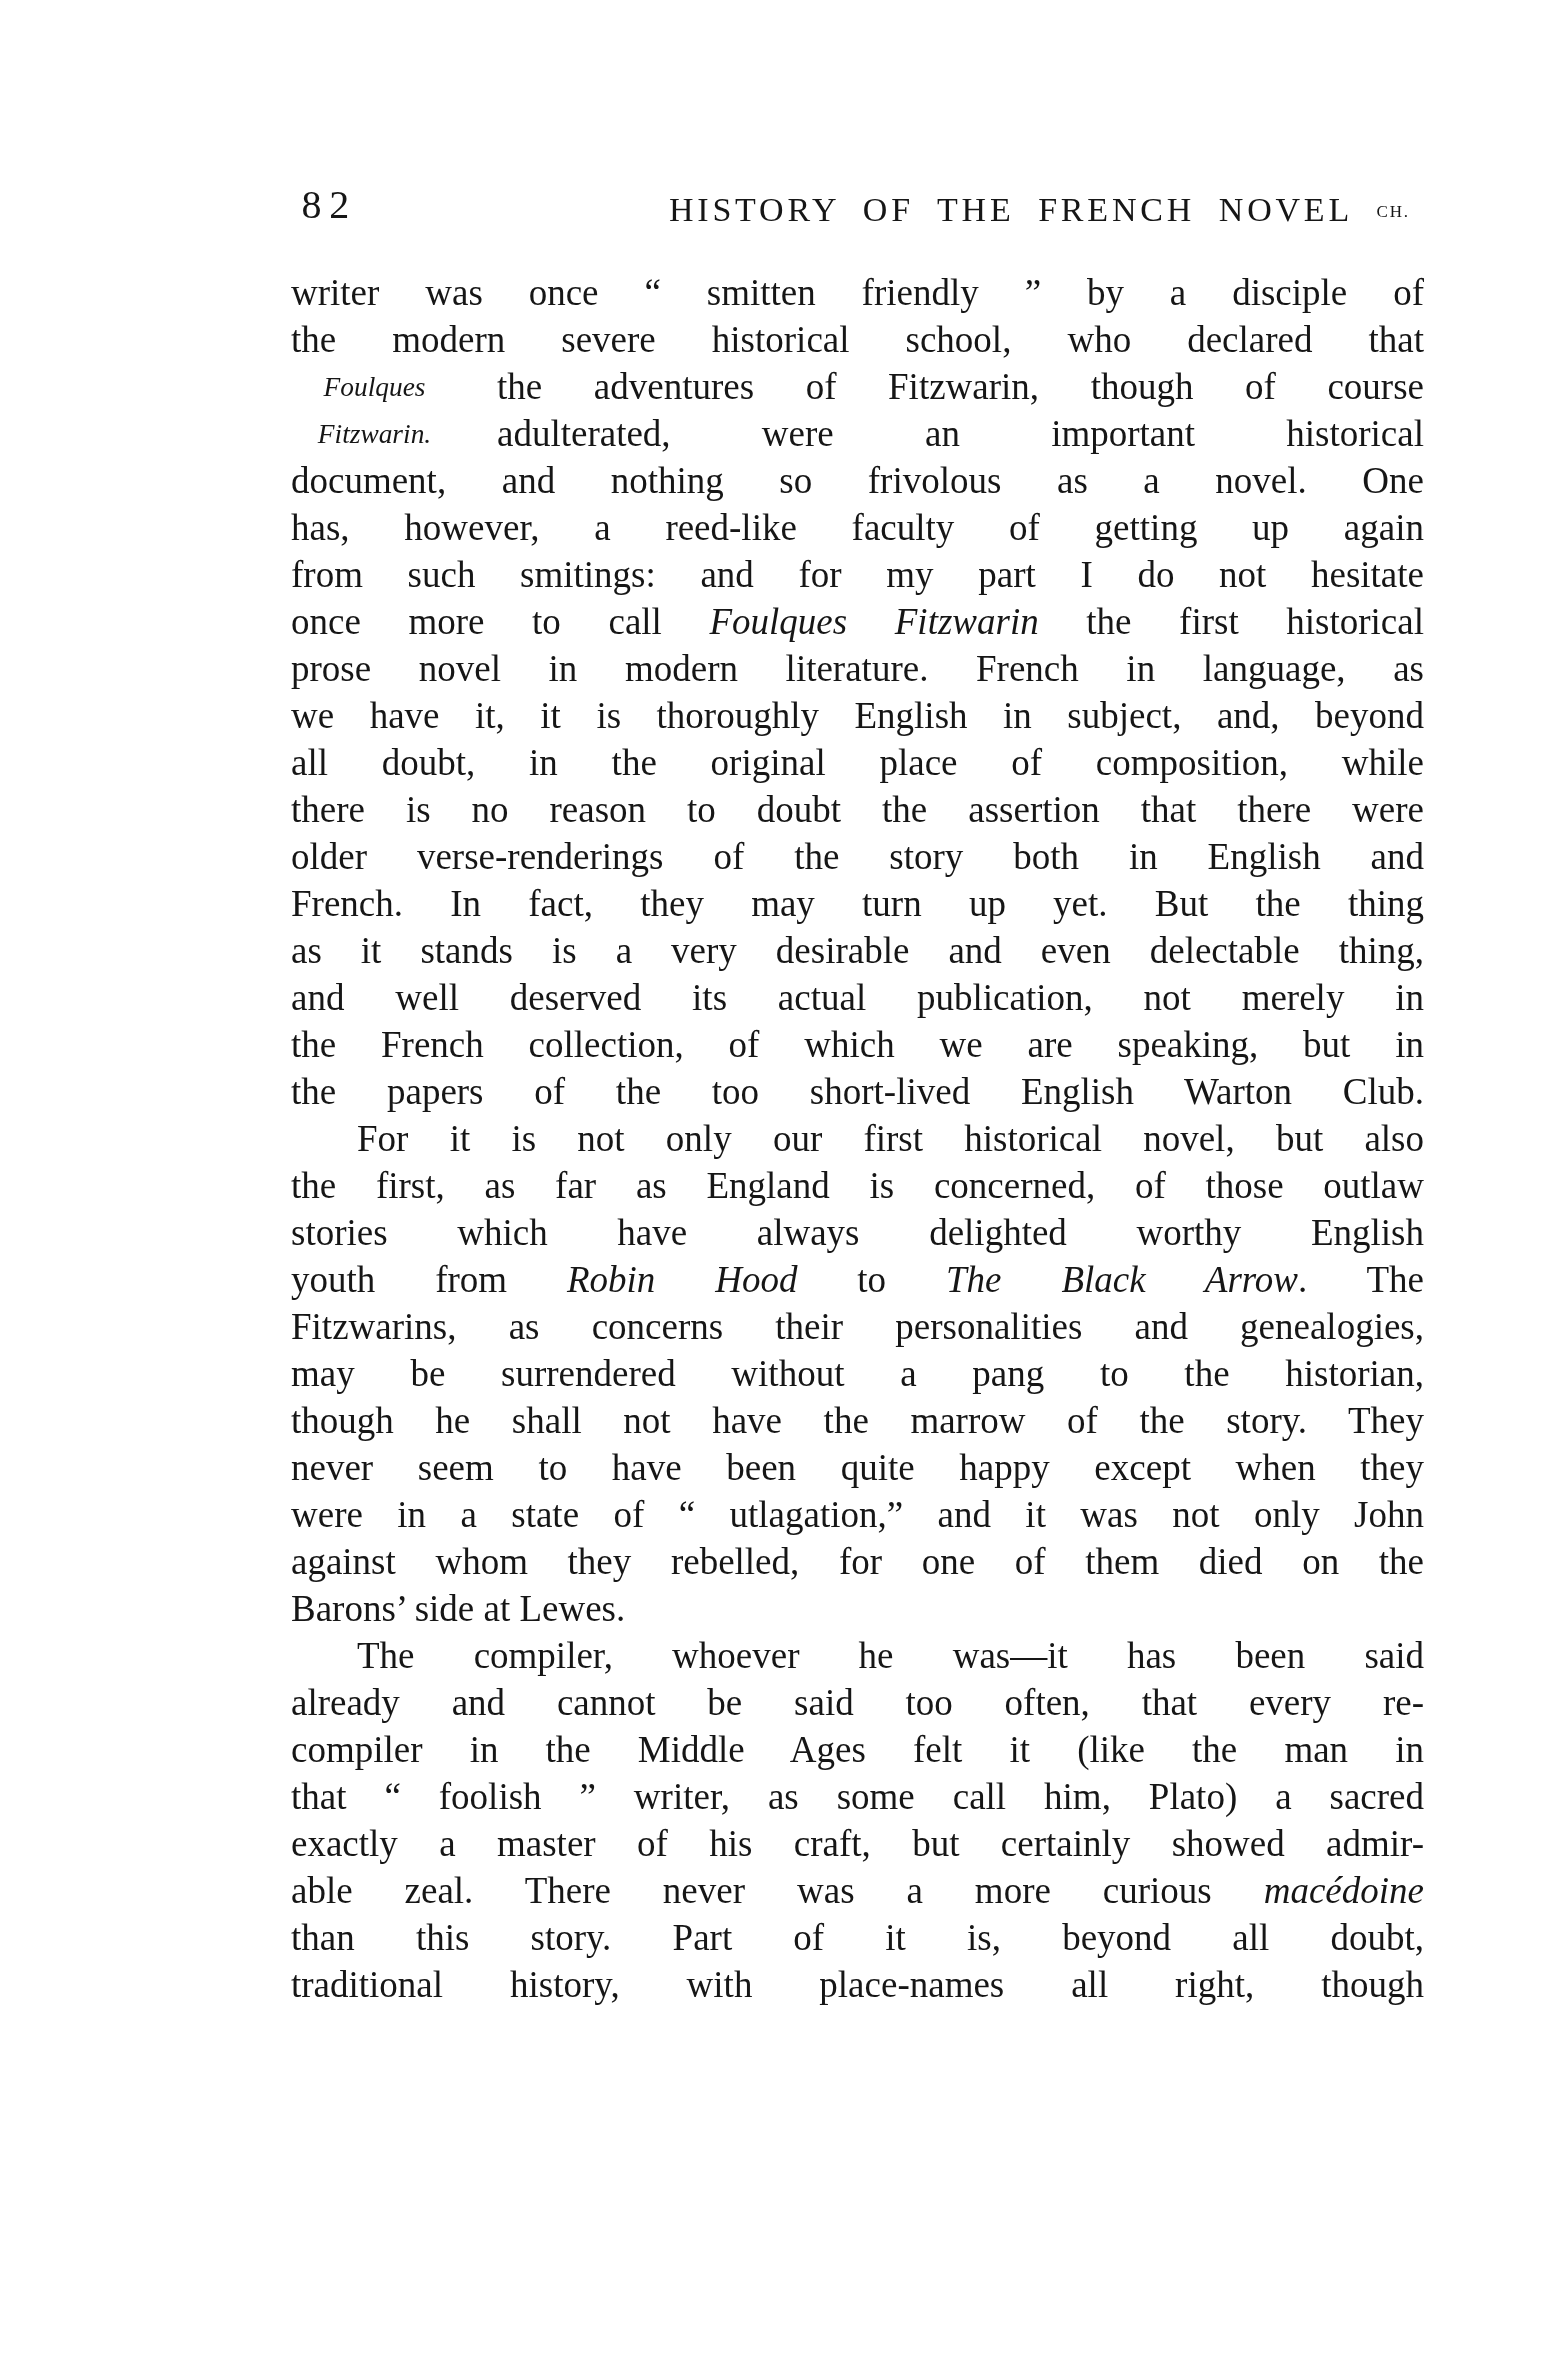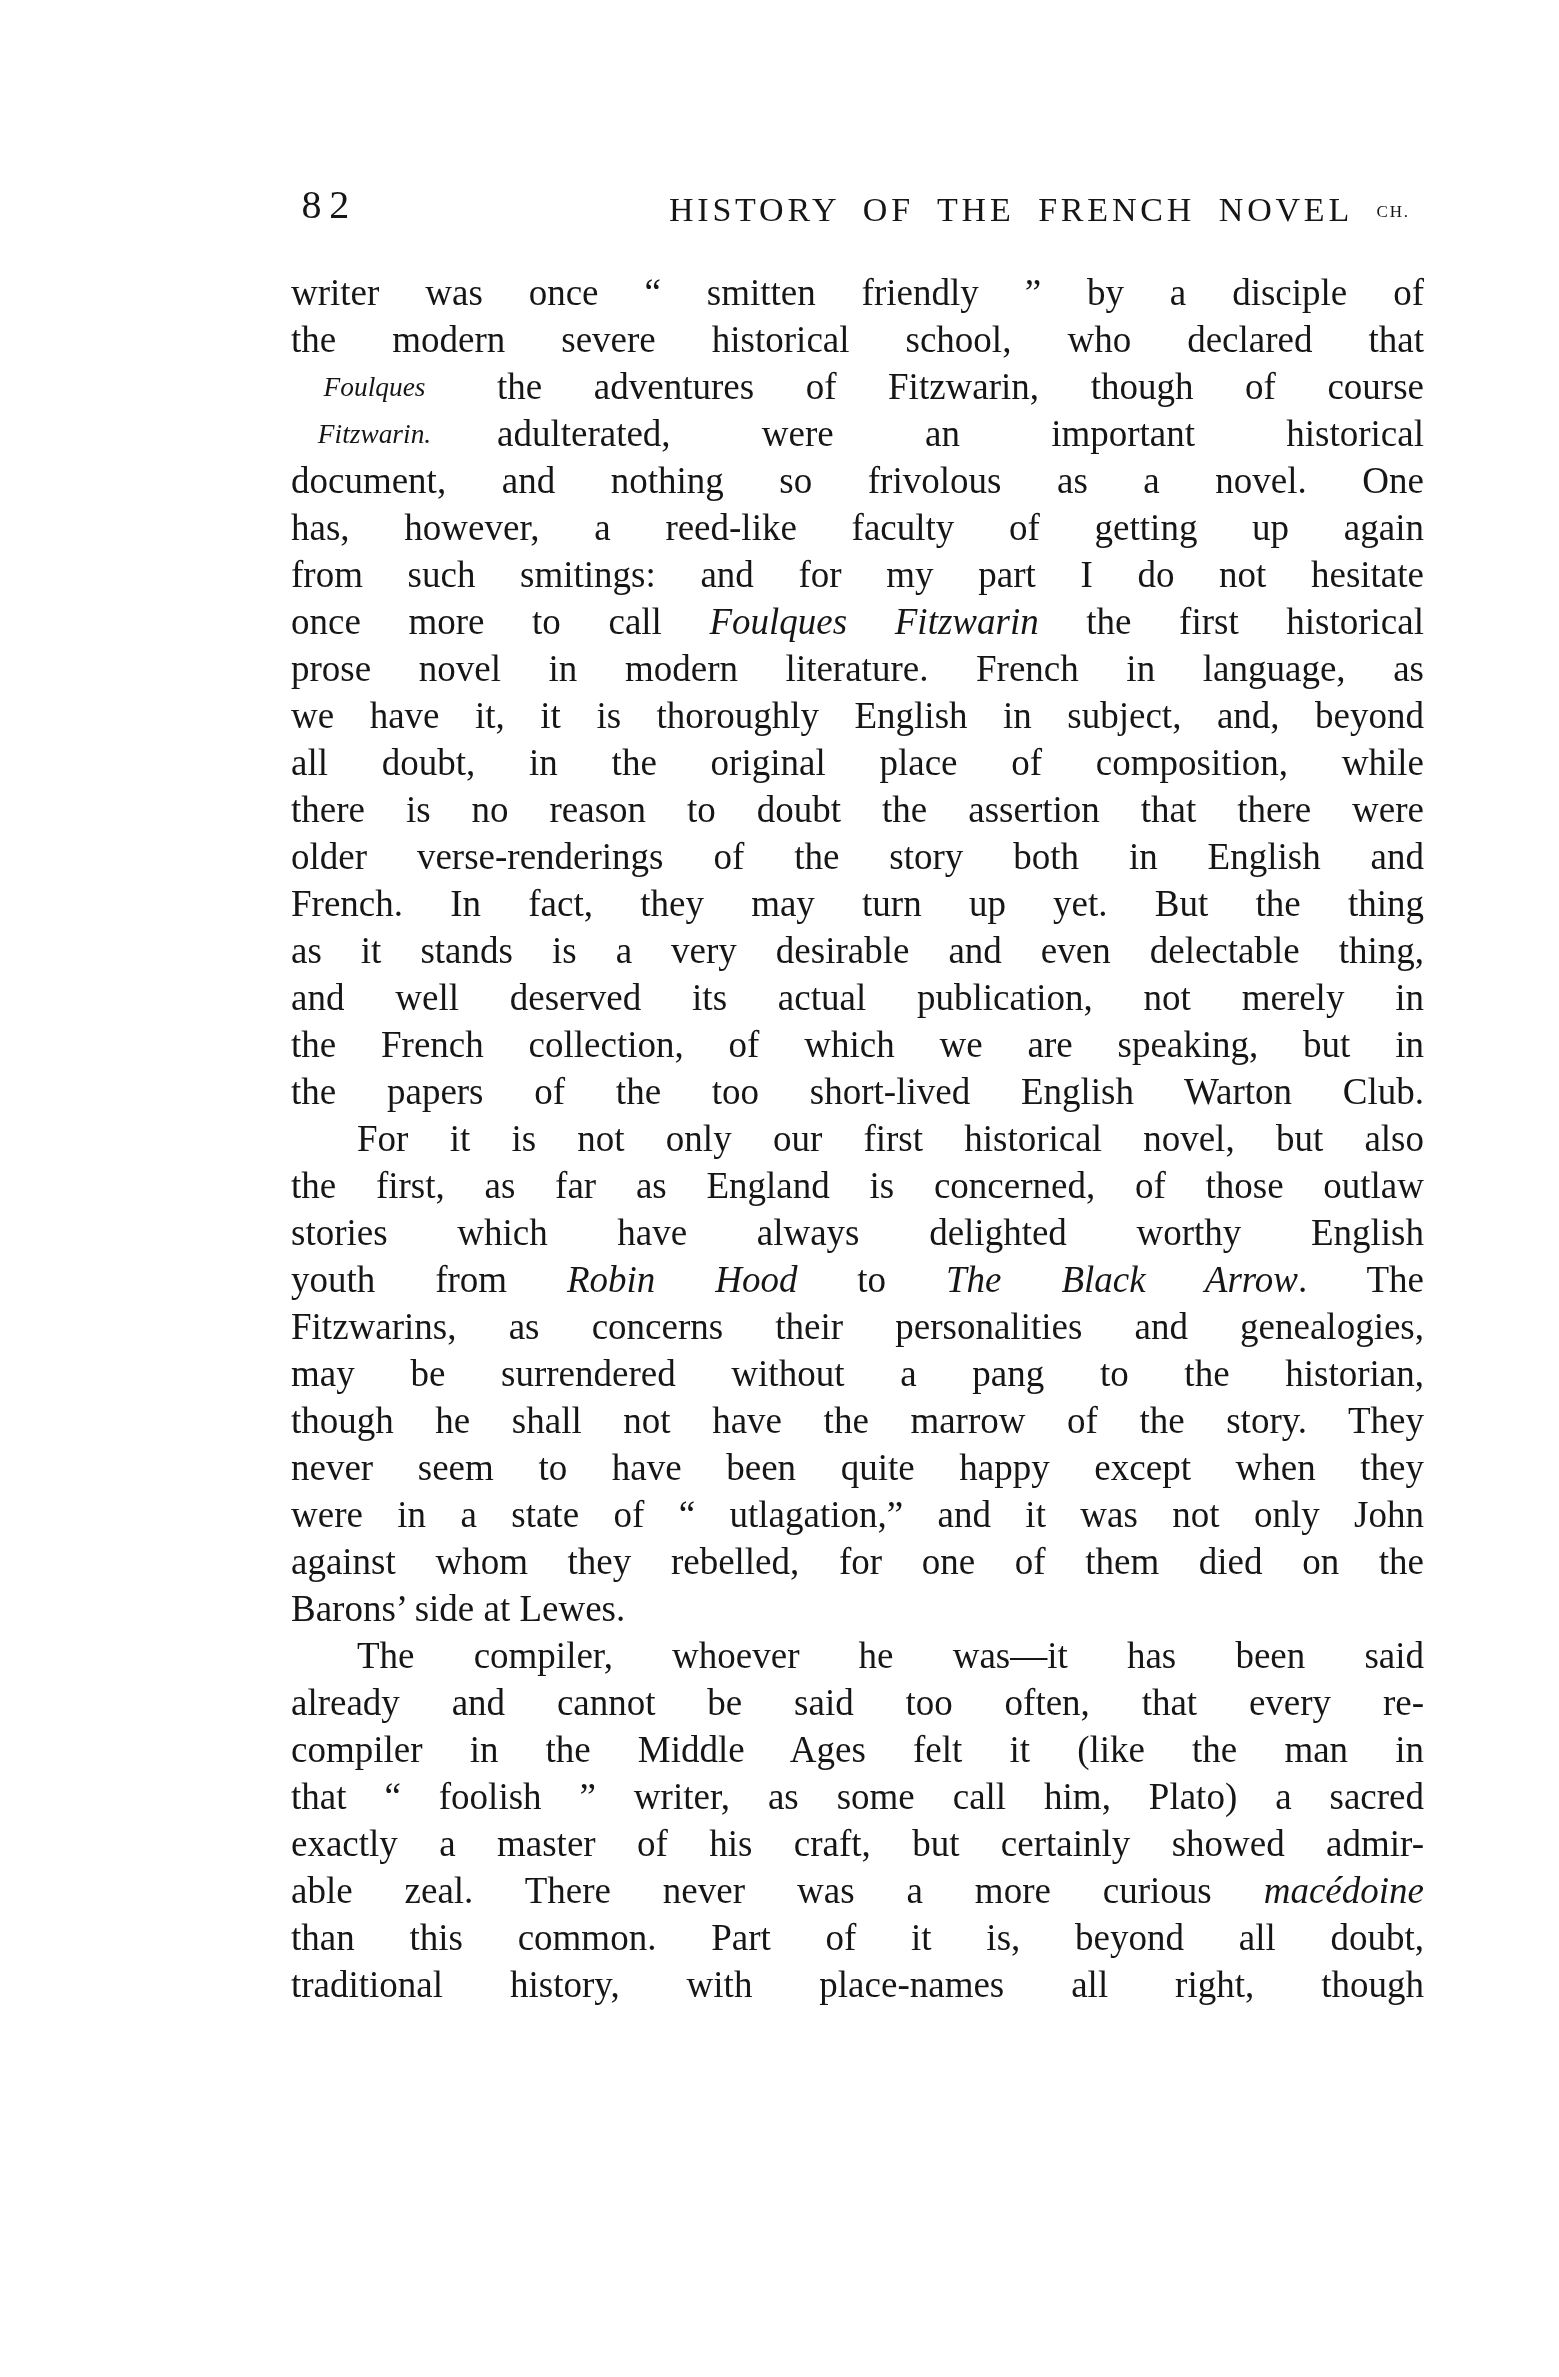--- a/index.html
+++ b/index.html
@@ -130,18 +130,18 @@
       <div class="line"><span>never seem to have been quite happy except when they</span></div>
       <div class="line"><span>were in a state of “ utlagation,” and it was not only John</span></div>
       <div class="line"><span>against whom they rebelled, for one of them died on the</span></div>
       <div class="line end"><span>Barons’ side at Lewes.</span></div>
       <div class="line indent"><span>The compiler, whoever he was—it has been said</span></div>
       <div class="line"><span>already and cannot be said too often, that every re-</span></div>
       <div class="line"><span>compiler in the Middle Ages felt it (like the man in</span></div>
       <div class="line"><span>that “ foolish ” writer, as some call him, Plato) a sacred</span></div>
       <div class="line"><span>exactly a master of his craft, but certainly showed admir-</span></div>
       <div class="line"><span>able zeal. There never was a more curious </span><span class="it">macédoine</span></div>
-      <div class="line"><span>than this common. Part of it is, beyond all doubt,</span></div>
+      <div class="line"><span>than this story. Part of it is, beyond all doubt,</span></div>
       <div class="line"><span>traditional history, with place-names all right, though</span></div>
     </div>
 
 </div>
 
 
 </body></html>

